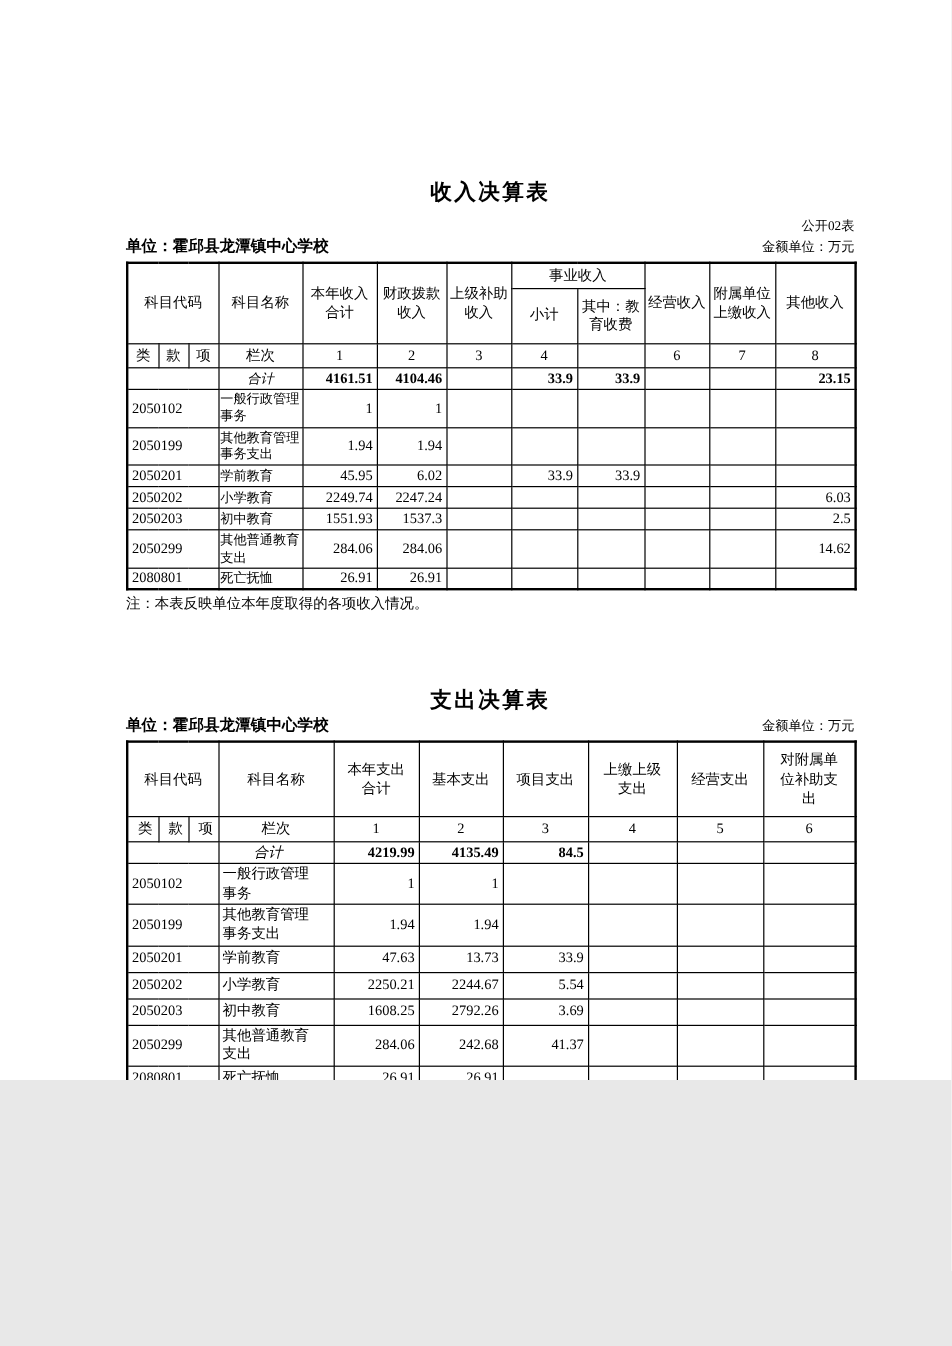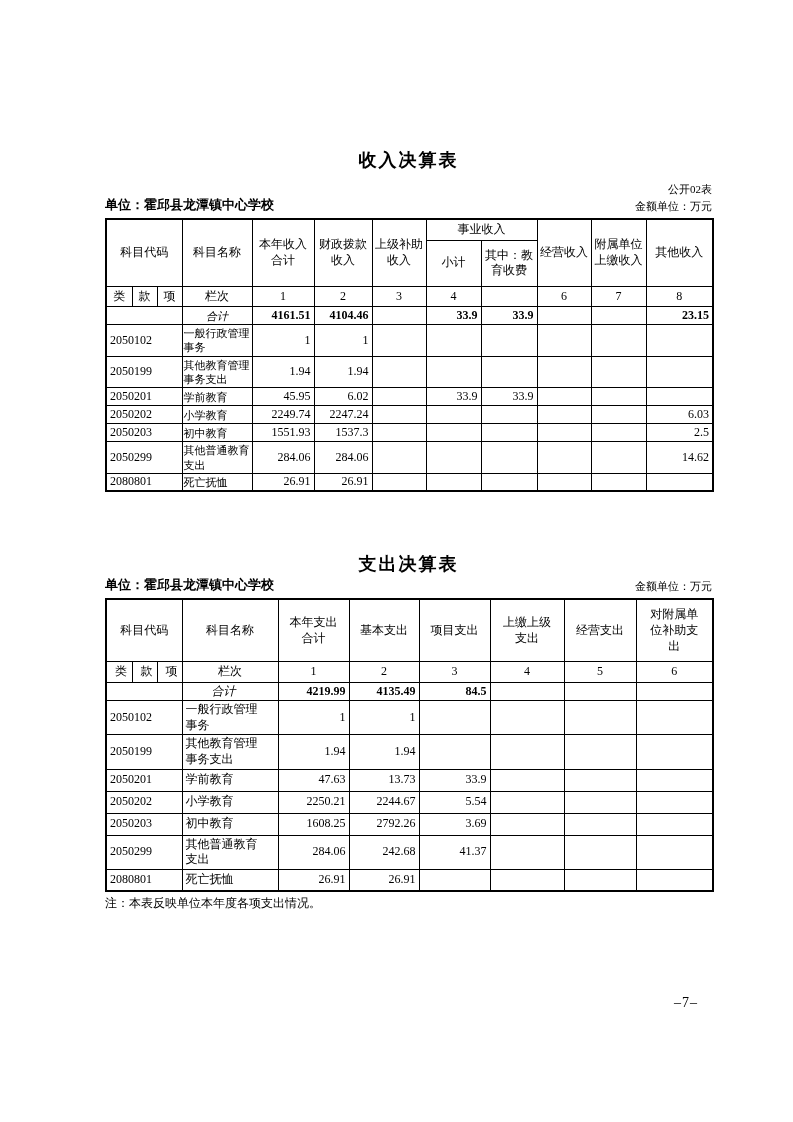--- a/index.html
+++ b/index.html
@@ -1,18 +1,18 @@
 <!DOCTYPE html>
 <html><head>
 <meta charset="utf-8">
 <style>
   * { margin:0; padding:0; box-sizing:border-box; }
   html,body { background:#e8e8e8; }
   body { font-family:"Liberation Serif","DejaVu Serif",serif; color:#000; }
-  .page { position:relative; width:793px; height:1122px; margin:0 auto; background:#ffffff; overflow:hidden; }
+  .page { position:relative; width:793px; height:900px; margin:0 auto; background:#ffffff; overflow:hidden; }
   .content { position:absolute; left:105px; top:0; width:607px; }
 
   .doc-title { margin-top:148px; text-align:center; font-size:18px; font-weight:bold; letter-spacing:2px; line-height:24px; }
   .doc-title.second { margin-top:60px; }
   .form-label { margin-top:10px; text-align:right; font-size:11px; line-height:14px; }
   .meta-row { display:flex; justify-content:space-between; align-items:flex-end; }
   .unit-label { font-size:13px; line-height:18px; font-weight:bold; }
   .amount-unit { font-size:11px; line-height:15px; }
 
   table { border-collapse:collapse; table-layout:fixed; width:607px; margin-top:4px; border:2px solid #000; }
@@ -194,20 +194,21 @@
             <td class="num">26.91</td>
             <td class="num"></td>
             <td class="num"></td>
             <td class="num"></td>
             <td class="num"></td>
             <td class="num"></td>
             <td class="num"></td>
           </tr>
         </tbody>
     </table>
+    <p class="note">注：本表反映单位本年度取得的各项收入情况。</p>
 
     <h1 class="doc-title second">支出决算表</h1>
     <div class="meta-row">
       <span class="unit-label">单位：霍邱县龙潭镇中心学校</span>
       <span class="amount-unit">金额单位：万元</span>
     </div>
 
     <table class="t2">
       <colgroup>
         <col style="width:26px">

